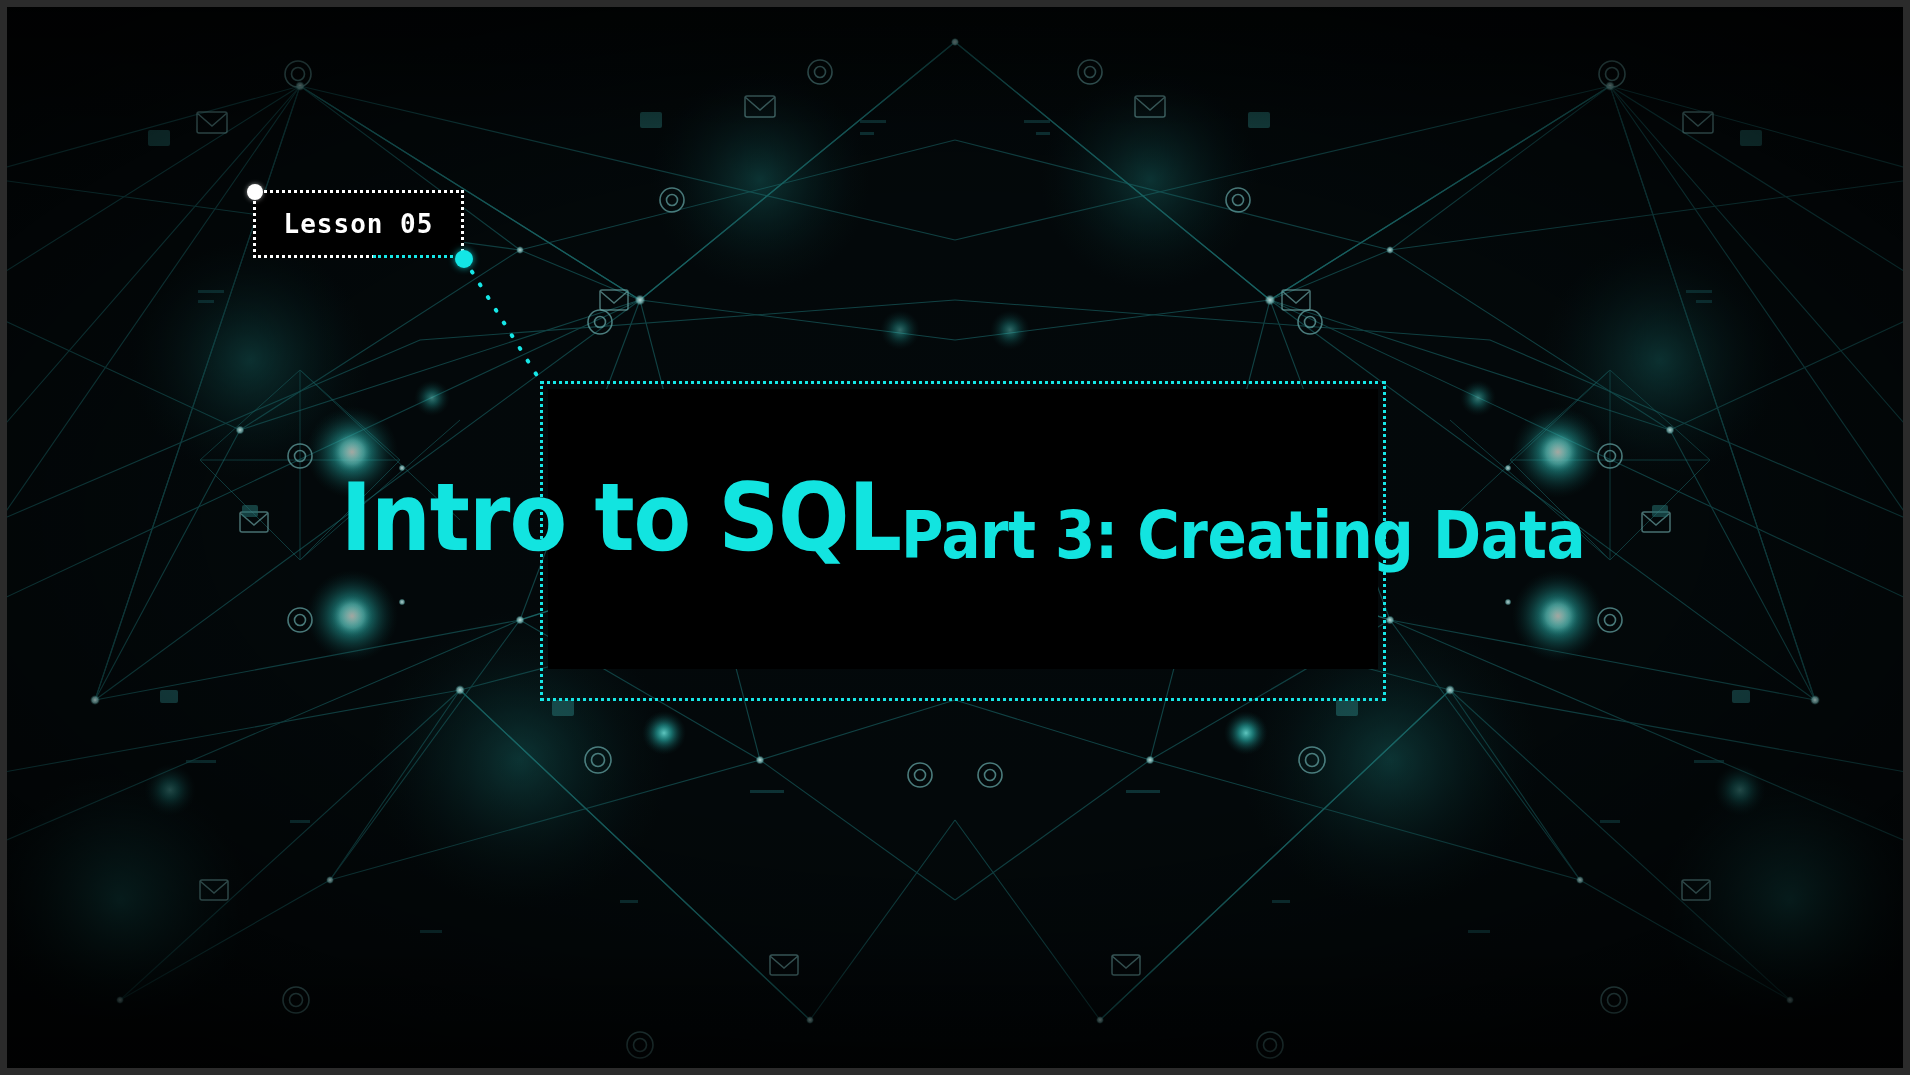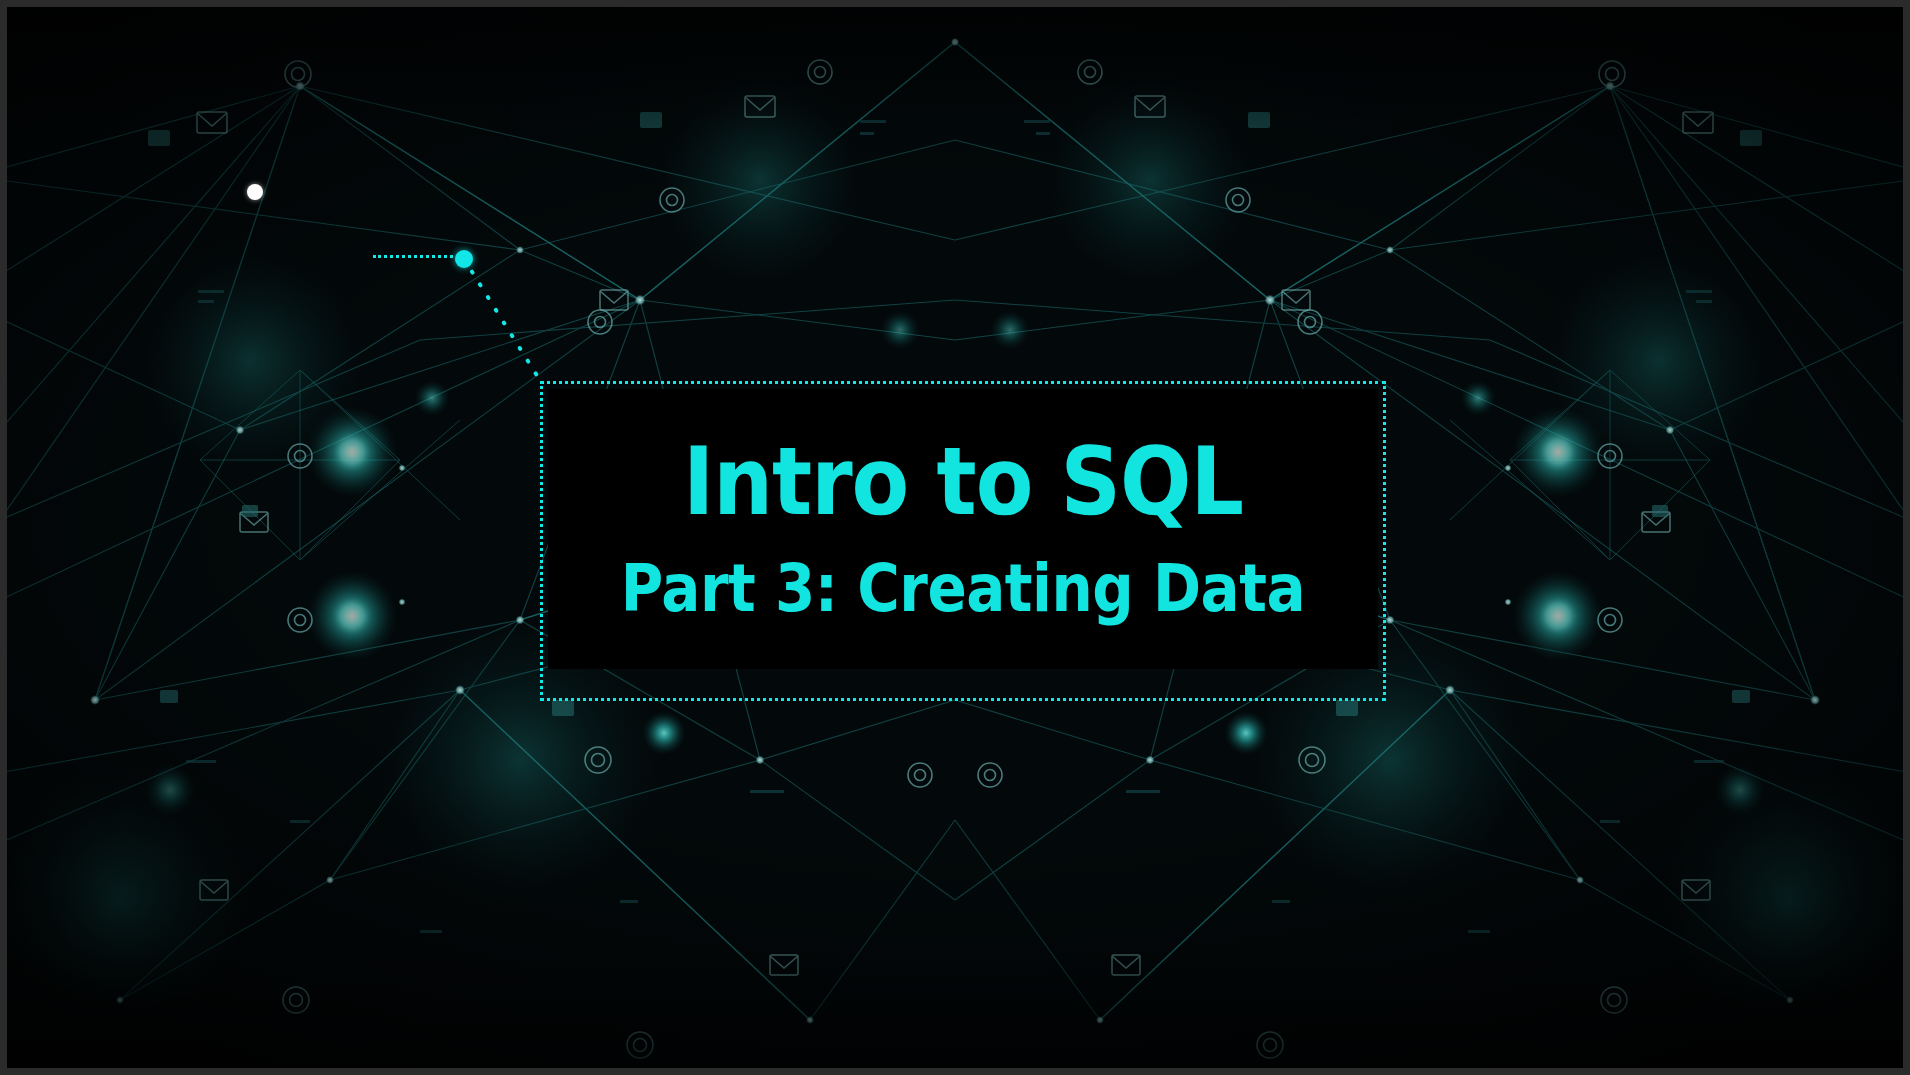--- a/index.html
+++ b/index.html
@@ -133,21 +133,21 @@
     height: 280px;
     background: #000000;
   }
   #title-card-text {
     position: absolute;
     left: 548px;
     top: 389px;
     width: 830px;
     height: 280px;
     display: flex;
-    flex-direction: column;
+    flex-direction: row;
     align-items: center;
     justify-content: center;
   }
   #slide-title {
     color: #12e4e0;
     font-family: "DejaVu Sans", sans-serif;
     font-size: 84px;
     font-weight: bold;
     line-height: 1.0;
     letter-spacing: -1px;
@@ -353,20 +353,23 @@
     <use href="#half-art" x="0" y="0"></use>
     <use href="#half-art" transform="translate(1910,0) scale(-1,1)"></use>
   </svg>
 
   <div id="bg-vignette"></div>
 
   <svg id="connector-svg" viewBox="0 0 1910 1075">
     <path d="M 464,259 L 541,382" fill="none" stroke="#16e7e7" stroke-width="4" stroke-linecap="round" stroke-dasharray="1 14"></path>
   </svg>
 
+  <div id="lesson-box">
+    <span id="lesson-box-label">Lesson 05</span>
+  </div>
   <div id="lesson-box-cyan-edge"></div>
   <div id="lesson-handle-tl"></div>
   <div id="lesson-handle-br"></div>
 
   <div id="title-card"></div>
   <div id="title-card-fill"></div>
   <div id="title-card-text">
     <div id="slide-title">Intro to SQL</div>
     <div id="slide-subtitle">Part 3: Creating Data</div>
   </div>

